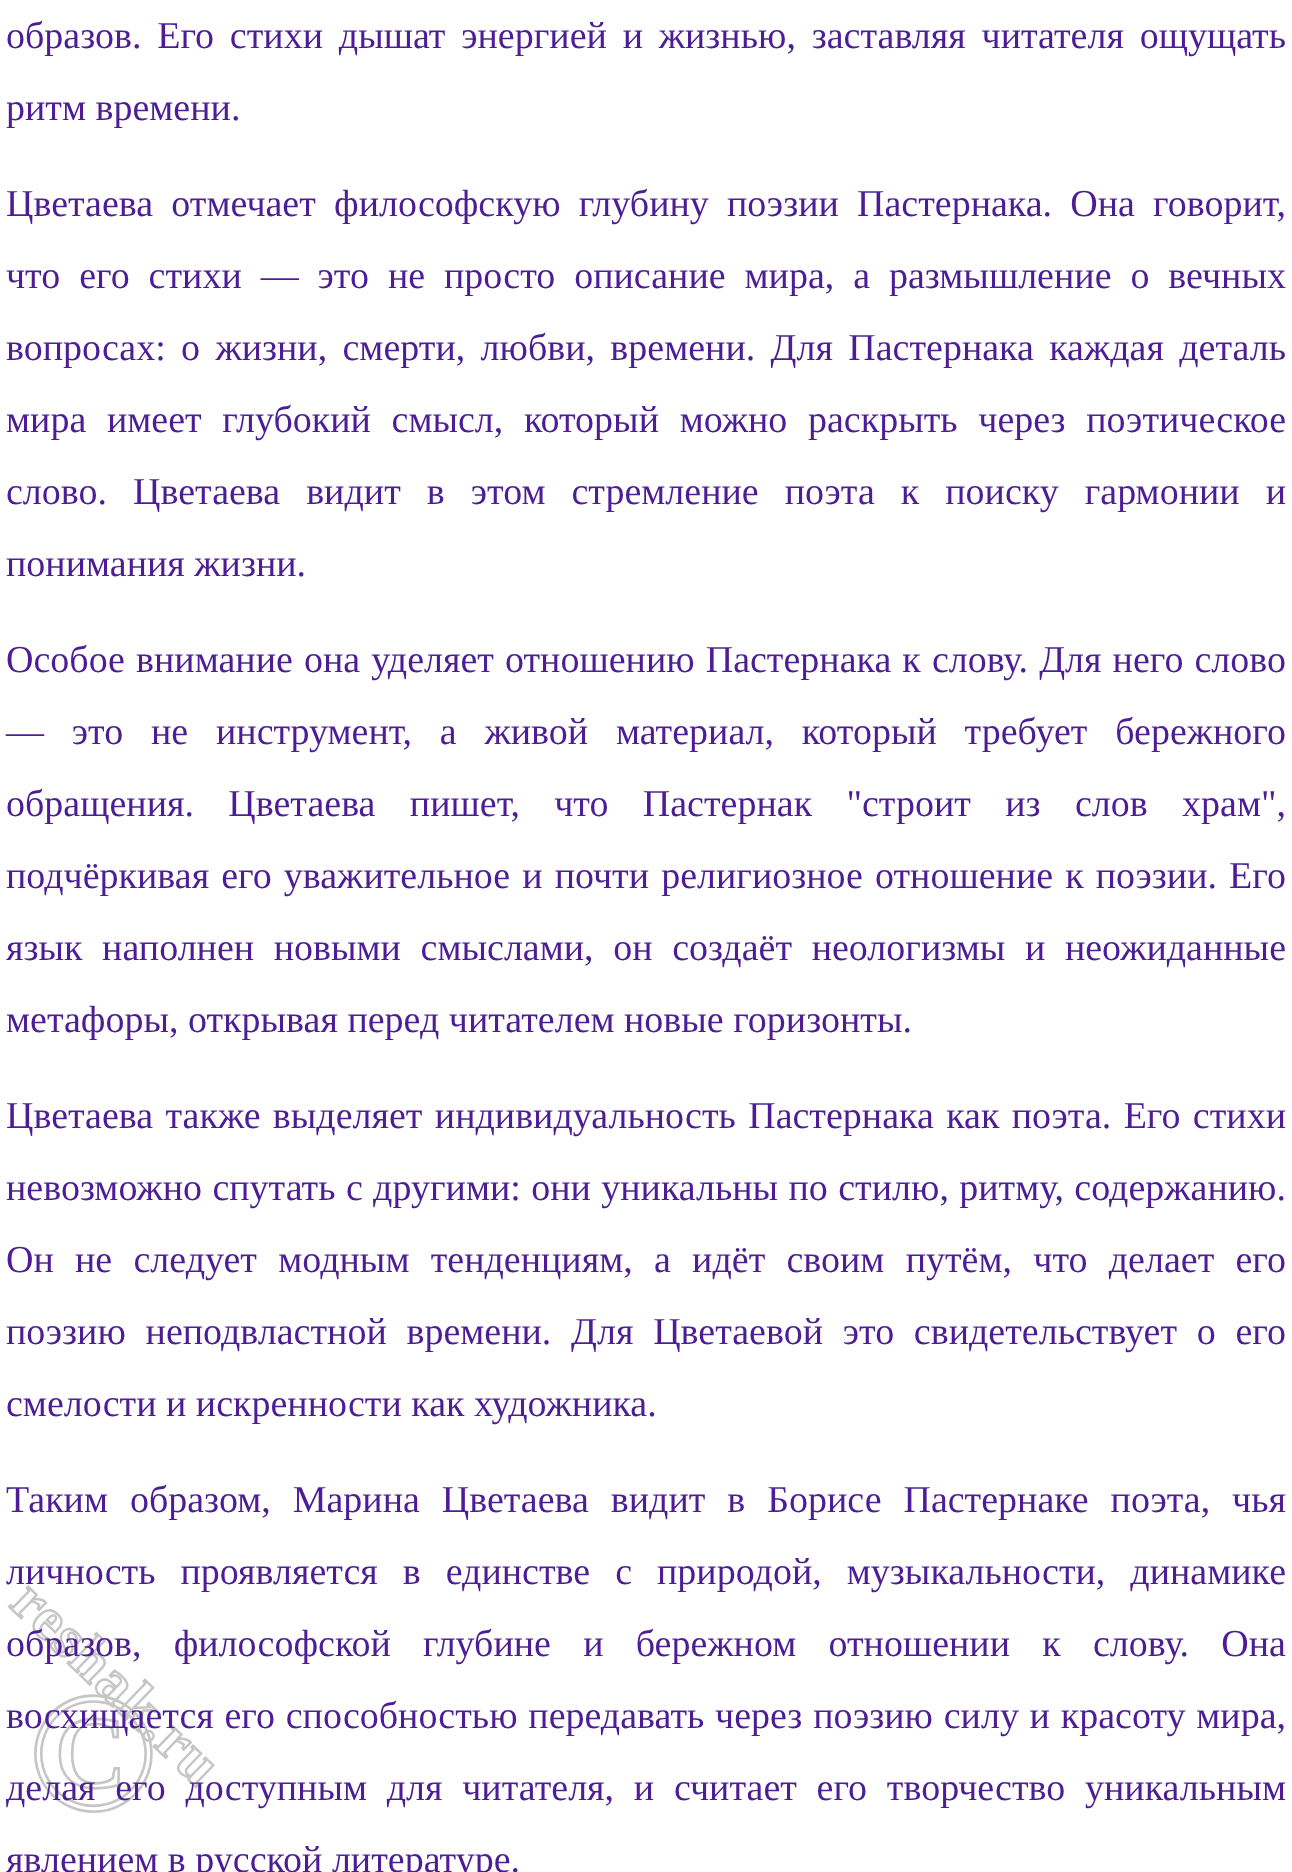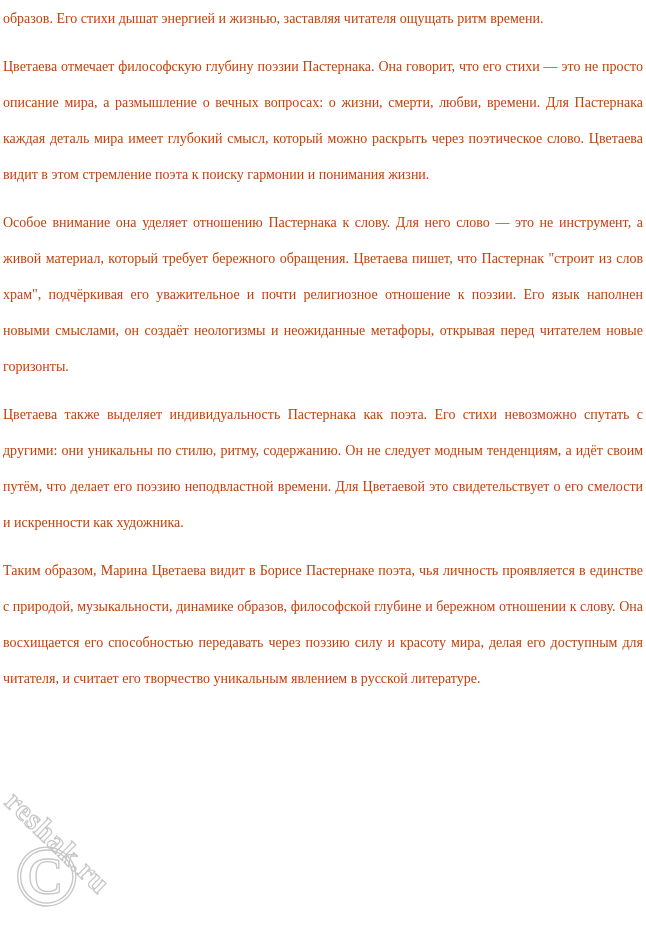--- a/index.html
+++ b/index.html
@@ -21,25 +21,25 @@
     overflow: hidden;
   }
   .doc-text {
     position: relative;
     z-index: 2;
     padding: 1px 3px 0 3px;
     color: #121212;
   }
   .doc-text p {
     margin: 0 0 12px 0;
-    font-size: 14px;
+    font-size: 19px;
     line-height: 36px;
     text-align: justify;
     text-justify: inter-word;
-    color: #c2410c;
+    color: #4c1d95;
   }
   .watermark {
     position: absolute;
     left: 0;
     bottom: 0;
     width: 240px;
     height: 240px;
     z-index: 1;
     pointer-events: none;
   }

